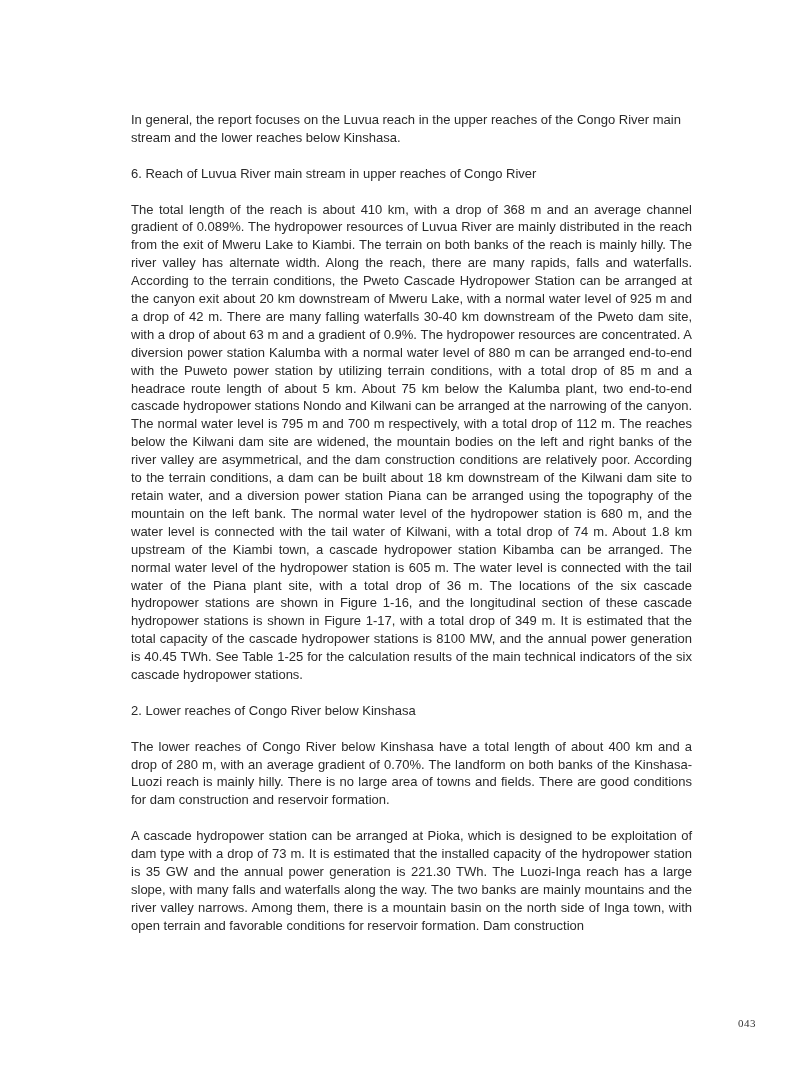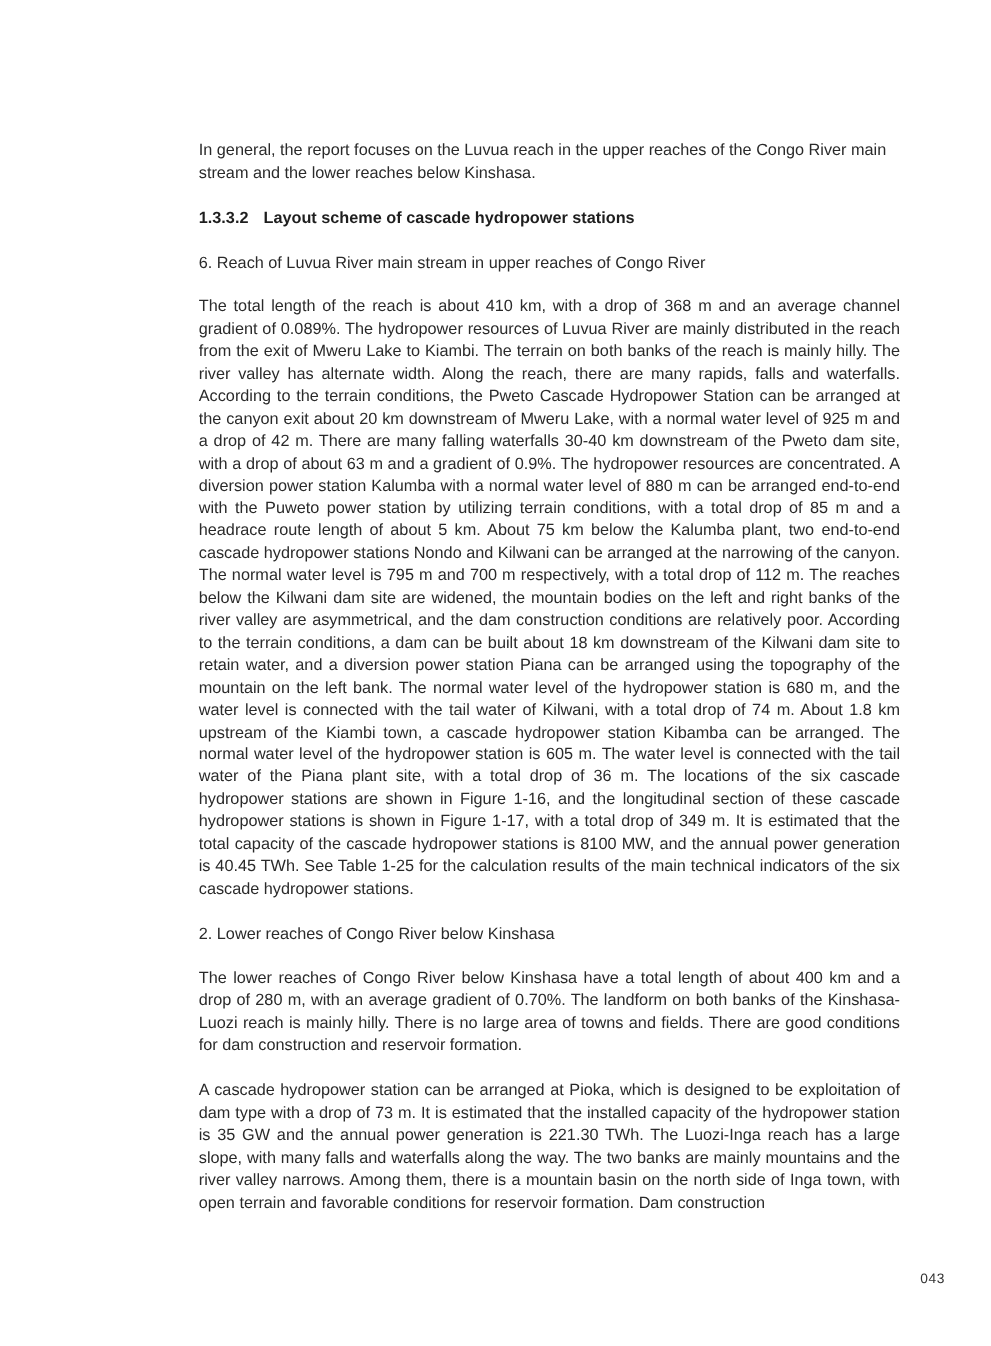--- a/index.html
+++ b/index.html
@@ -15,21 +15,20 @@
   }
   .page {
     position: absolute;
     left: 131px;
     top: 111px;
     width: 561px;
     font-family: "Liberation Sans", sans-serif;
     font-size: 13px;
     line-height: 17.9px;
     color: #2a2a2a;
-    margin-left: 28px;
   }
   p {
     margin: 0 0 17.9px 0;
     text-align: justify;
   }
   p.left { text-align: left; }
   .heading {
     margin: 0 0 17.9px 0;
     font-weight: bold;
     font-size: 13px;
@@ -39,35 +38,32 @@
     display: inline-block;
     margin-right: 12px;
   }
   .subheading {
     margin: 0 0 17.9px 0;
   }
   .page-number {
     position: absolute;
     right: 37px;
     top: 1017px;
-    font-family: Liberation Sans, sans-serif;
+    font-family: Liberation Serif, serif;
     font-size: 11px;
     color: #333;
     letter-spacing: 0.5px;
   }
 </style>
 </head>
 <body>
 
 <div class="page">
   <p class="left">In general, the report focuses on the Luvua reach in the upper reaches of the Congo River main stream and the lower reaches below Kinshasa.</p>
 
-  <div class="heading">
-    <span class="num">1.3.3.2</span><span>Layout scheme of cascade hydropower stations</span>
-  </div>
 
   <div class="subheading">6. Reach of Luvua River main stream in upper reaches of Congo River</div>
   <p>The total length of the reach is about 410 km, with a drop of 368 m and an average channel gradient of 0.089%. The hydropower resources of Luvua River are mainly distributed in the reach from the exit of Mweru Lake to Kiambi. The terrain on both banks of the reach is mainly hilly. The river valley has alternate width. Along the reach, there are many rapids, falls and waterfalls. According to the terrain conditions, the Pweto Cascade Hydropower Station can be arranged at the canyon exit about 20 km downstream of Mweru Lake, with a normal water level of 925 m and a drop of 42 m. There are many falling waterfalls 30-40 km downstream of the Pweto dam site, with a drop of about 63 m and a gradient of 0.9%. The hydropower resources are concentrated. A diversion power station Kalumba with a normal water level of 880 m can be arranged end-to-end with the Puweto power station by utilizing terrain conditions, with a total drop of 85 m and a headrace route length of about 5 km. About 75 km below the Kalumba plant, two end-to-end cascade hydropower stations Nondo and Kilwani can be arranged at the narrowing of the canyon. The normal water level is 795 m and 700 m respectively, with a total drop of 112 m. The reaches below the Kilwani dam site are widened, the mountain bodies on the left and right banks of the river valley are asymmetrical, and the dam construction conditions are relatively poor. According to the terrain conditions, a dam can be built about 18 km downstream of the Kilwani dam site to retain water, and a diversion power station Piana can be arranged using the topography of the mountain on the left bank. The normal water level of the hydropower station is 680 m, and the water level is connected with the tail water of Kilwani, with a total drop of 74 m. About 1.8 km upstream of the Kiambi town, a cascade hydropower station Kibamba can be arranged. The normal water level of the hydropower station is 605 m. The water level is connected with the tail water of the Piana plant site, with a total drop of 36 m. The locations of the six cascade hydropower stations are shown in Figure 1-16, and the longitudinal section of these cascade hydropower stations is shown in Figure 1-17, with a total drop of 349 m. It is estimated that the total capacity of the cascade hydropower stations is 8100 MW, and the annual power generation is 40.45 TWh. See Table 1-25 for the calculation results of the main technical indicators of the six cascade hydropower stations.</p>
 
   <div class="subheading">2. Lower reaches of Congo River below Kinshasa</div>
   <p>The lower reaches of Congo River below Kinshasa have a total length of about 400 km and a drop of 280 m, with an average gradient of 0.70%. The landform on both banks of the Kinshasa-Luozi reach is mainly hilly. There is no large area of towns and fields. There are good conditions for dam construction and reservoir formation.</p>
   <p>A cascade hydropower station can be arranged at Pioka, which is designed to be exploitation of dam type with a drop of 73 m. It is estimated that the installed capacity of the hydropower station is 35 GW and the annual power generation is 221.30 TWh. The Luozi-Inga reach has a large slope, with many falls and waterfalls along the way. The two banks are mainly mountains and the river valley narrows. Among them, there is a mountain basin on the north side of Inga town, with open terrain and favorable conditions for reservoir formation. Dam construction</p>
 </div>
 
 <div class="page-number">043</div>

